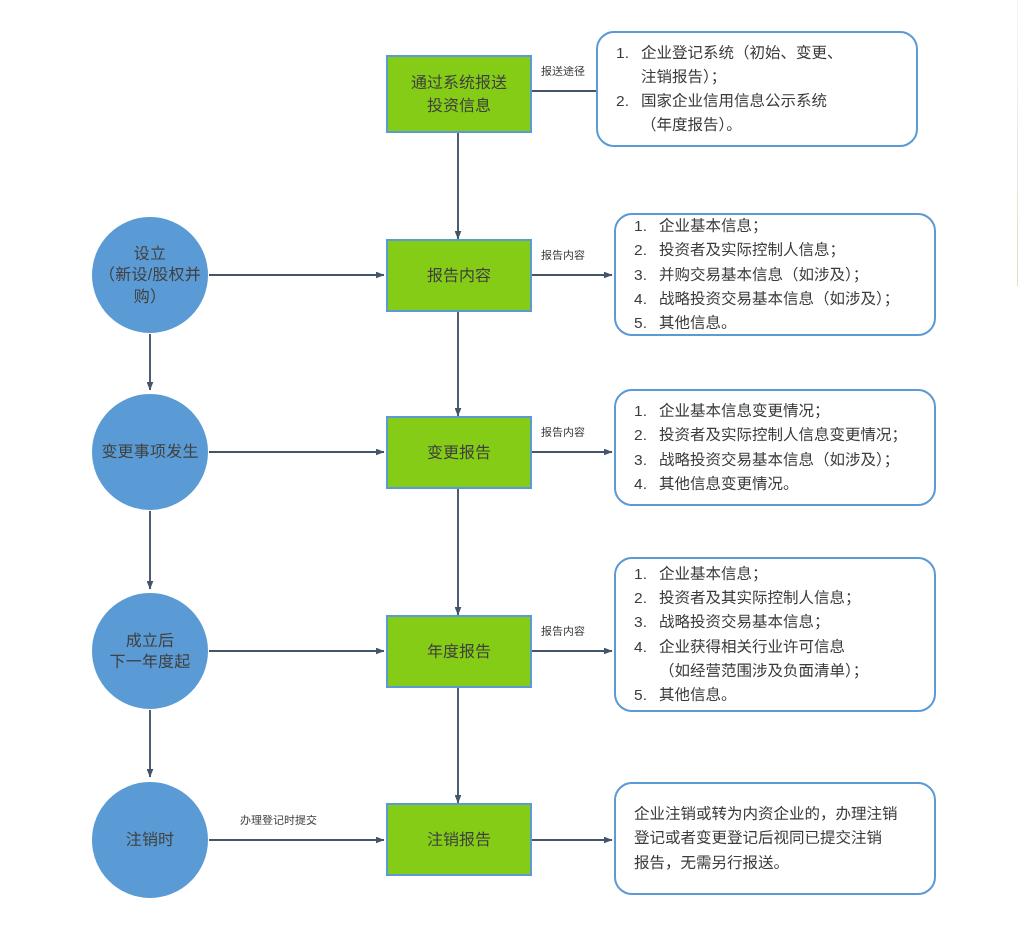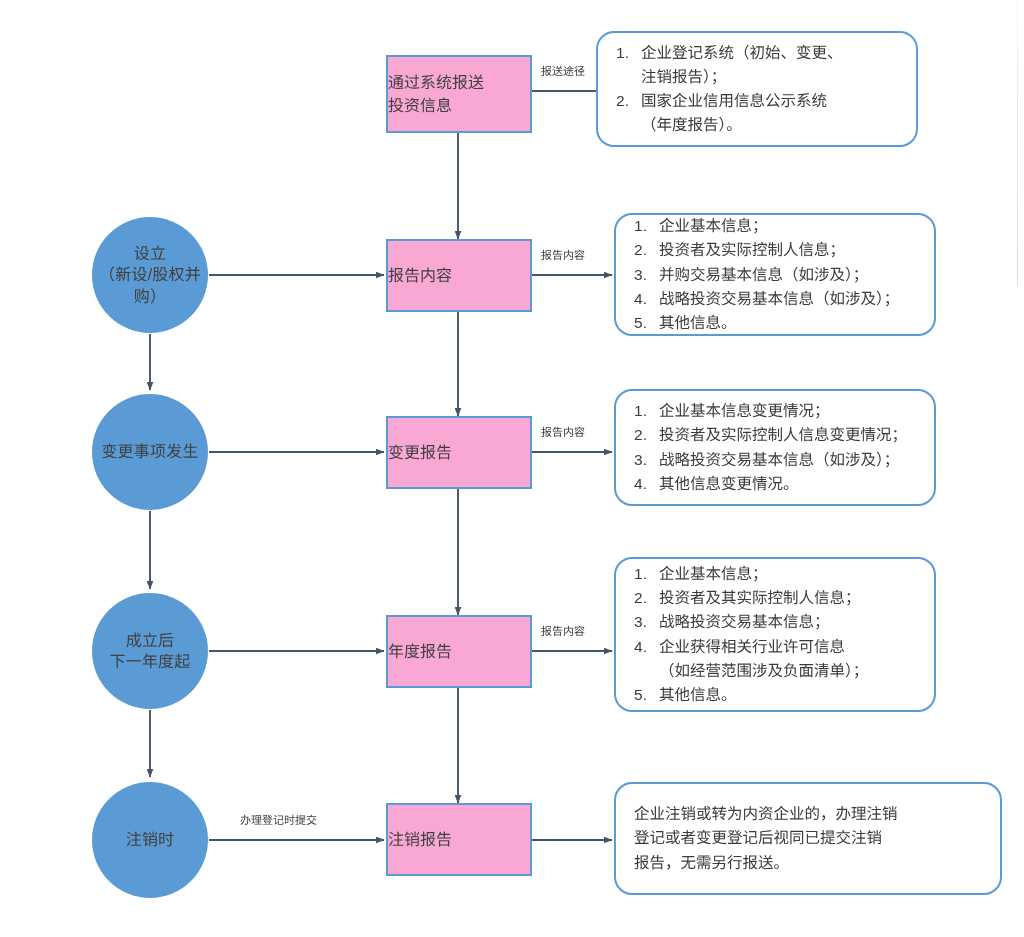--- a/index.html
+++ b/index.html
@@ -49,26 +49,27 @@
   }
   .stage-circle .circle-text {
     display: block;
     width: 100%;
     white-space: pre-line;
   }
 
   
   .report-box {
     position: absolute;
-    background: #f9a8d4;
+    background: #84cc16;
     border: 2px solid #5B9BD5;
     box-sizing: border-box;
     display: flex;
     align-items: center;
     justify-content: center;
+    text-align: center;
     font-size: 16px;
     line-height: 1.45;
     color: #3f3f3f;
   }
   .report-box .box-text {
     white-space: pre-line;
     display: block;
     width: 100%;
   }
 
@@ -260,21 +261,21 @@
     <ol>
       <li>企业基本信息；</li>
       <li>投资者及其实际控制人信息；</li>
       <li>战略投资交易基本信息；</li>
       <li>企业获得相关行业许可信息
 （如经营范围涉及负面清单）；</li>
       <li>其他信息。</li>
     </ol>
   </div>
 
-  <div class="detail-panel" style="left:614px; top:782px; width:388px; height:113px;">
+  <div class="detail-panel" style="left:614px; top:782px; width:322px; height:113px;">
     <div class="plain-text">企业注销或转为内资企业的，办理注销
 登记或者变更登记后视同已提交注销
 报告，无需另行报送。</div>
   </div>
 
   <div id="edge-artifact-line"></div>
 
 </div>
 
 </body></html>

